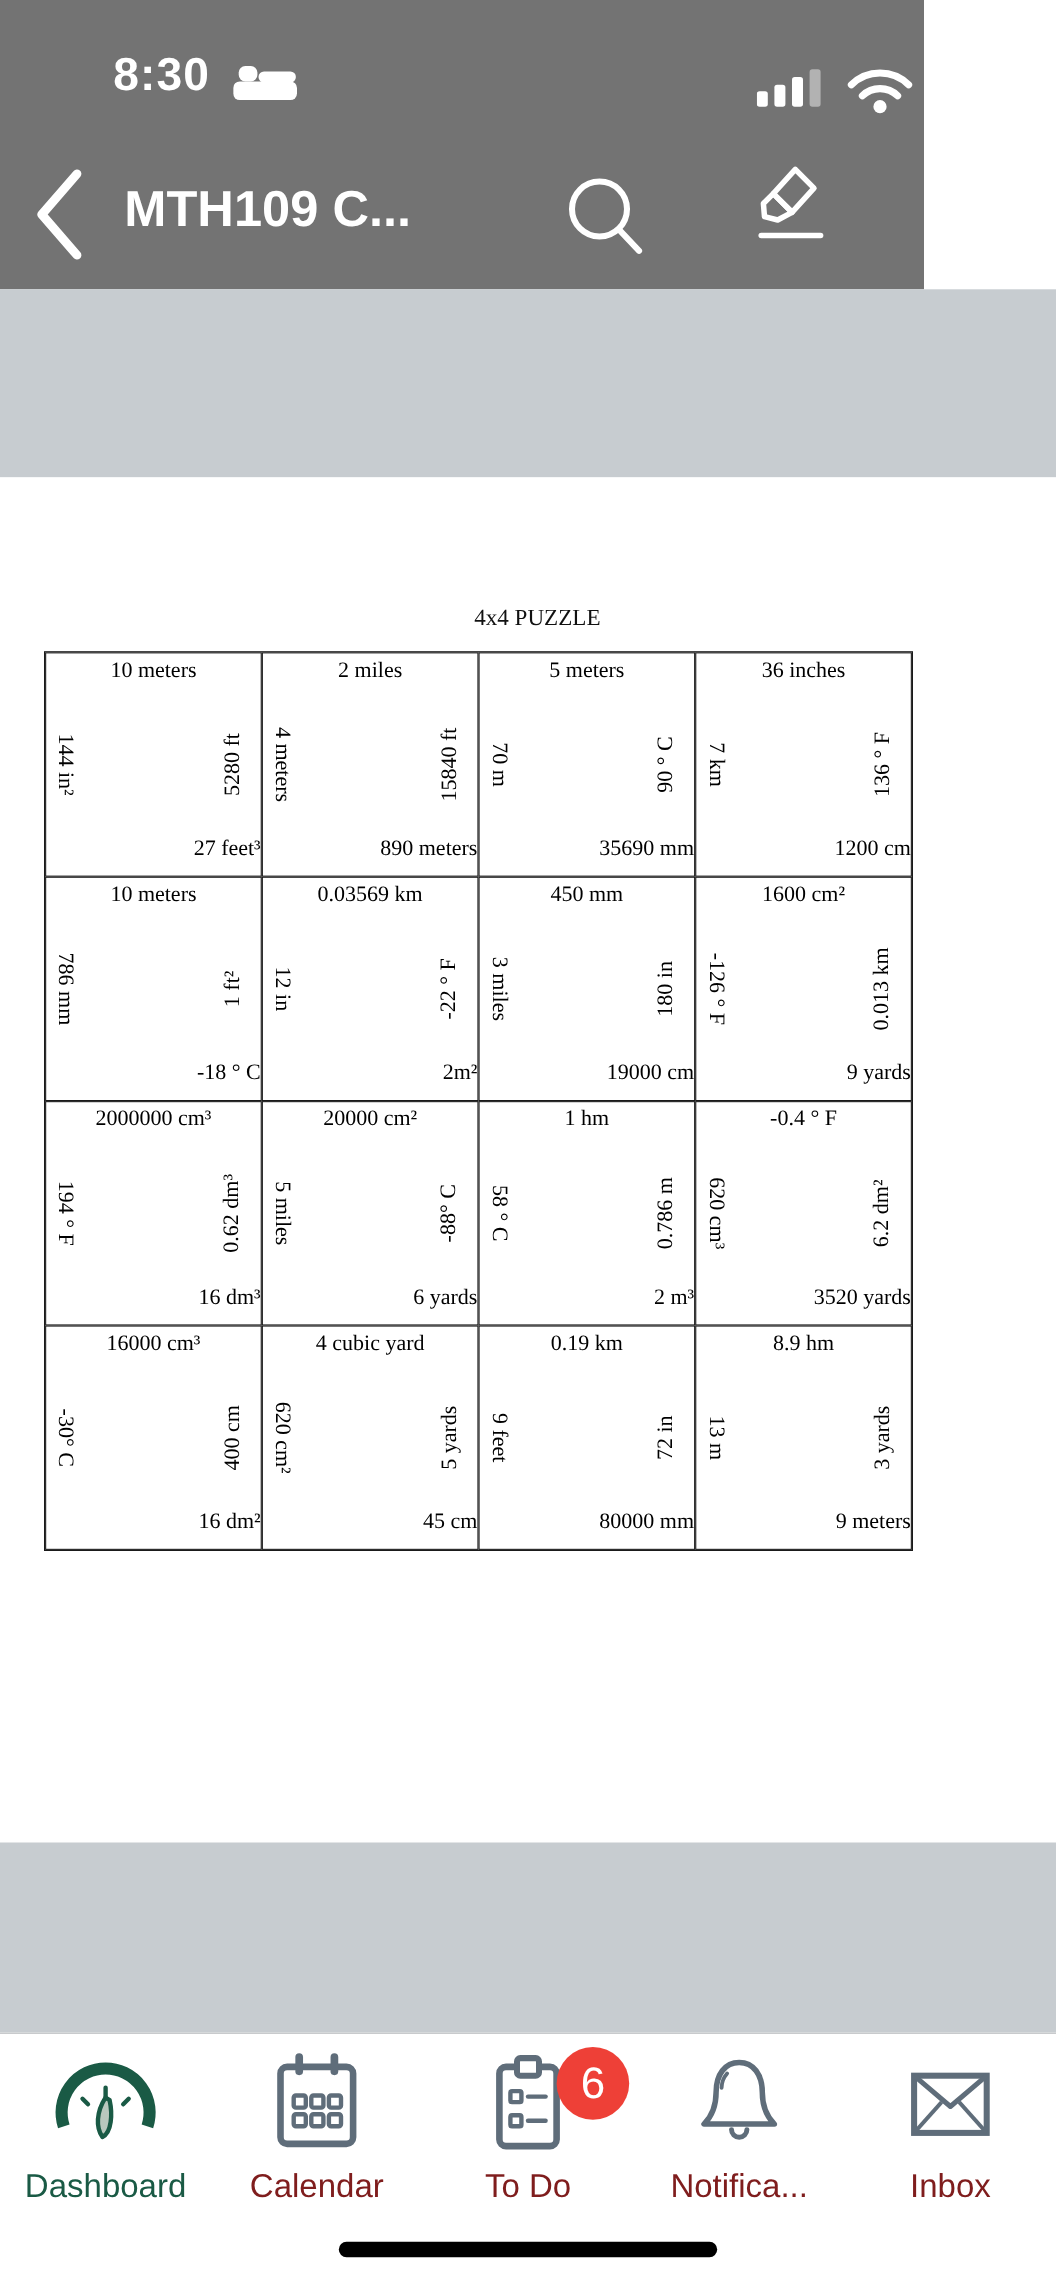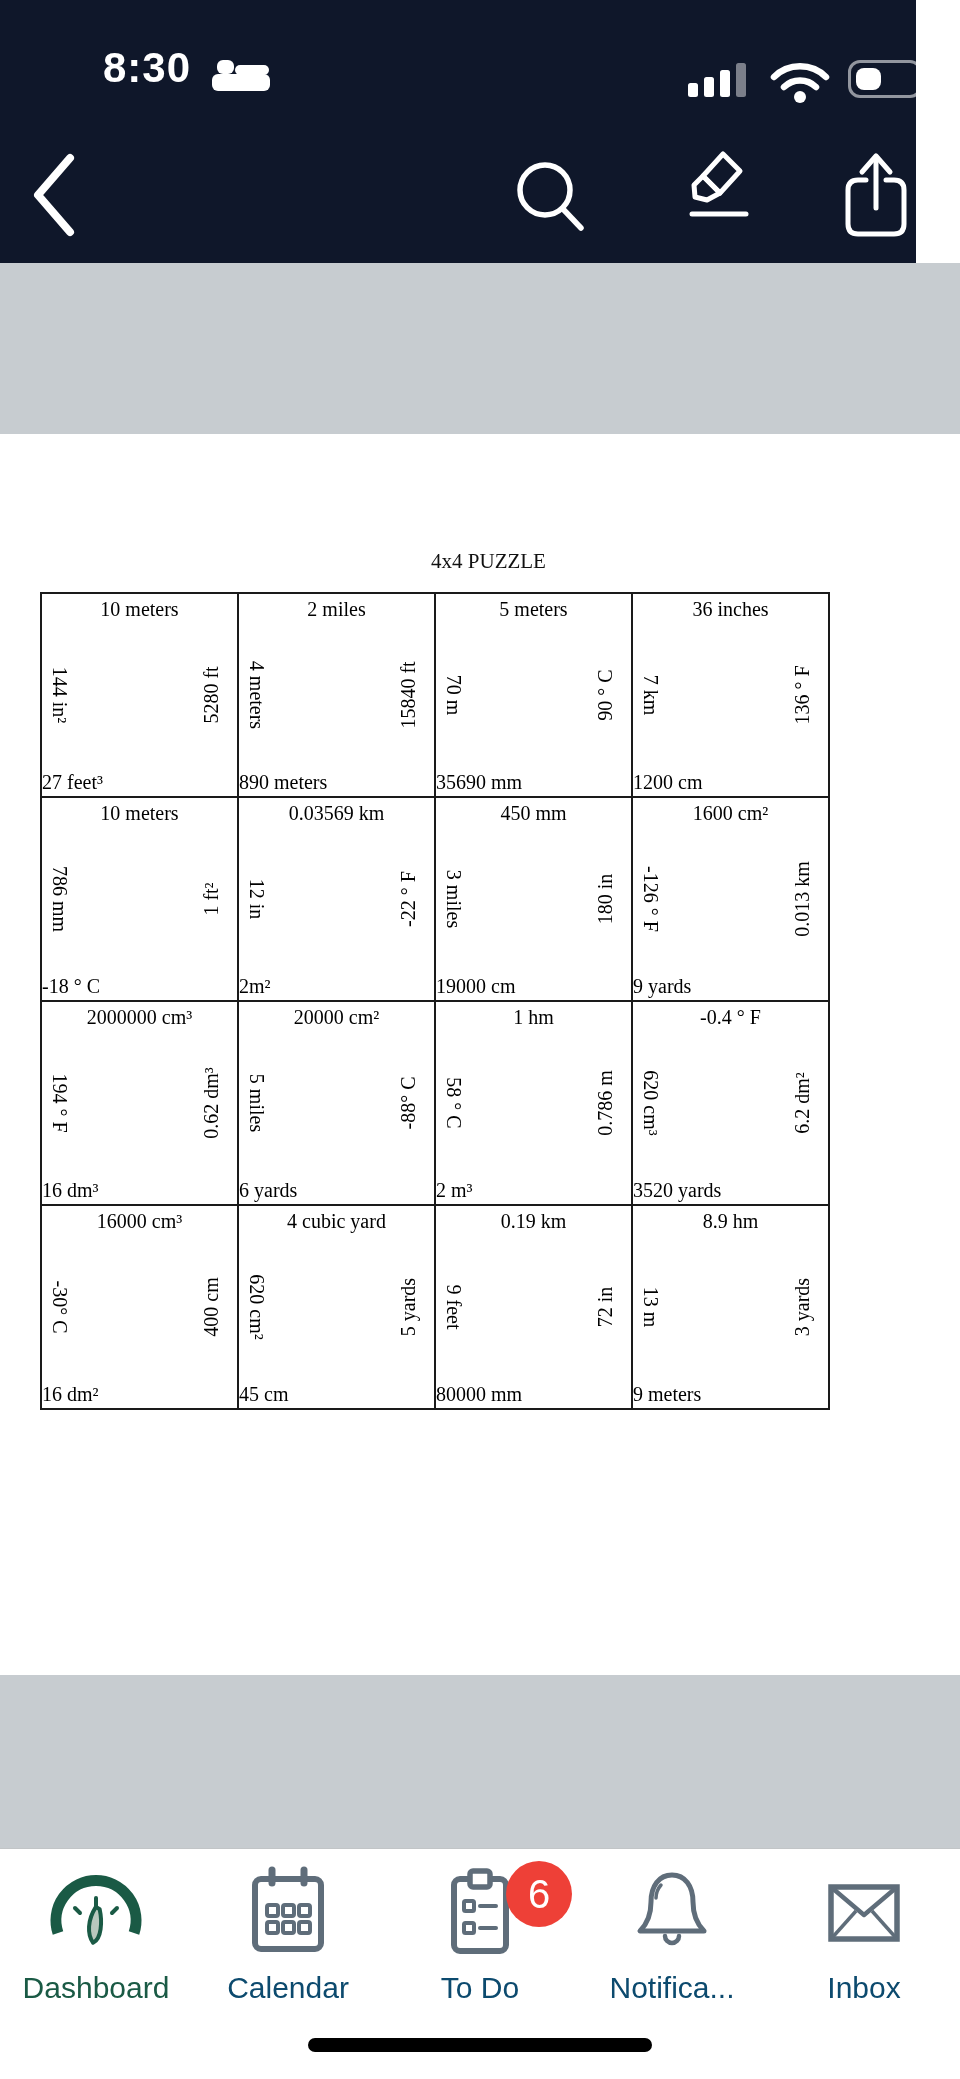--- a/index.html
+++ b/index.html
@@ -1,20 +1,20 @@
 <!DOCTYPE html>
 <html><head>
 <meta charset="utf-8">
 <style>
   html,body{margin:0;padding:0;background:#fff;}
   .phone{position:relative;width:960px;height:2079px;overflow:hidden;background:#ffffff;
          font-family:"Liberation Sans", sans-serif;}
 
   
-  .header{position:absolute;left:0;top:0;width:916px;height:263px;background:#0f172a;}
+  .header{position:absolute;left:0;top:0;width:840px;height:263px;background:#737373;}
   .time{position:absolute;left:103px;top:44px;font-size:42px;font-weight:700;color:#fff;letter-spacing:1px;}
   .bed-icon{position:absolute;left:212px;top:52px;}
   .signal-icon{position:absolute;left:688px;top:58px;}
   .wifi-icon{position:absolute;left:768px;top:56px;}
   .battery{position:absolute;left:848px;top:60px;width:74px;height:38px;border:3px solid rgba(255,255,255,.55);
            border-radius:12px;box-sizing:border-box;}
   .battery-fill{position:absolute;left:5px;top:5px;width:25px;height:22px;background:#fff;border-radius:8px;}
   .battery-nub{position:absolute;left:925px;top:72px;width:7px;height:15px;background:rgba(255,255,255,.55);
                border-radius:0 5px 5px 0;}
   .back-btn{position:absolute;left:26px;top:150px;width:60px;height:90px;}
@@ -29,29 +29,29 @@
   .gray-bottom{position:absolute;left:0;top:1675px;width:960px;height:173px;background:#c7ccd0;}
 
   
   .doc-title{position:absolute;left:56px;top:115px;width:865px;text-align:center;
              font-family:"Liberation Serif", serif;font-size:21px;color:#111;}
   .grid{position:absolute;left:40px;top:158px;width:790px;height:818px;box-sizing:border-box;
         border:1.3px solid #1a1a1a;display:grid;grid-template-columns:repeat(4,1fr);grid-template-rows:repeat(4,1fr);}
   .cell{position:relative;border:0.8px solid #1a1a1a;font-family:"Liberation Serif", serif;
         font-size:20px;color:#000;line-height:1;}
   .pt{position:absolute;top:5px;left:0;width:100%;text-align:center;}
-  .pb{position:absolute;bottom:4px;left:0;width:100%;text-align:left;}
+  .pb{position:absolute;bottom:15px;left:0;width:100%;text-align:right;}
   .pl{position:absolute;left:18px;top:50%;transform:translate(-50%,-50%) rotate(90deg);white-space:nowrap;}
   .pr{position:absolute;right:26px;top:50%;transform:translate(50%,-50%) rotate(-90deg);white-space:nowrap;}
 
   
   .tabbar{position:absolute;left:0;top:1848px;width:960px;height:231px;background:#fff;
           border-top:1px solid #c2c5c7;box-sizing:border-box;display:flex;}
   .tab{flex:1;position:relative;display:flex;flex-direction:column;align-items:center;}
-  .tab-label{margin-top:10px;font-size:30px;font-weight:500;color:#0c4a6e;}
+  .tab-label{margin-top:10px;font-size:30px;font-weight:500;color:#7f1d1d;}
   .tab.active .tab-label{color:#1a5a45;}
   .tab svg{margin-top:16px;}
   .badge{position:absolute;left:calc(50% + 26px);top:12px;width:66px;height:66px;border-radius:50%;
          background:#ee4037;color:#fff;font-size:40px;font-weight:500;display:flex;
          align-items:center;justify-content:center;}
   .home-indicator{position:absolute;left:308px;top:2038px;width:344px;height:14px;border-radius:8px;background:#000;}
 </style>
 </head>
 <body>
 
@@ -81,20 +81,21 @@
 
     <div class="battery">
       <div class="battery-fill"></div>
     </div>
     <div class="battery-nub"></div>
 
     <svg class="back-btn" width="60" height="90" viewBox="0 0 60 90">
       <path d="M44,8 L12,45 L44,82" fill="none" stroke="#fff" stroke-width="8" stroke-linecap="round" stroke-linejoin="round"></path>
     </svg>
 
+    <div class="nav-title">MTH109 C...</div>
 
     <svg class="ic-search" width="78" height="80" viewBox="0 0 78 80">
       <circle cx="33" cy="34" r="25" fill="none" stroke="#fff" stroke-width="5.5"></circle>
       <line x1="51" y1="53" x2="69" y2="72" stroke="#fff" stroke-width="5.5" stroke-linecap="round"></line>
     </svg>
 
     <svg class="ic-hl" width="90" height="88" viewBox="0 0 90 88">
       <polygon points="51,6 68,23 48,45 31,28" fill="none" stroke="#fff" stroke-width="5" stroke-linejoin="round"></polygon>
       <polygon points="31,28 48,45 35,52 23,49 22,37" fill="none" stroke="#fff" stroke-width="5" stroke-linejoin="round"></polygon>
       <line x1="20" y1="66" x2="74" y2="66" stroke="#fff" stroke-width="5" stroke-linecap="round"></line>

